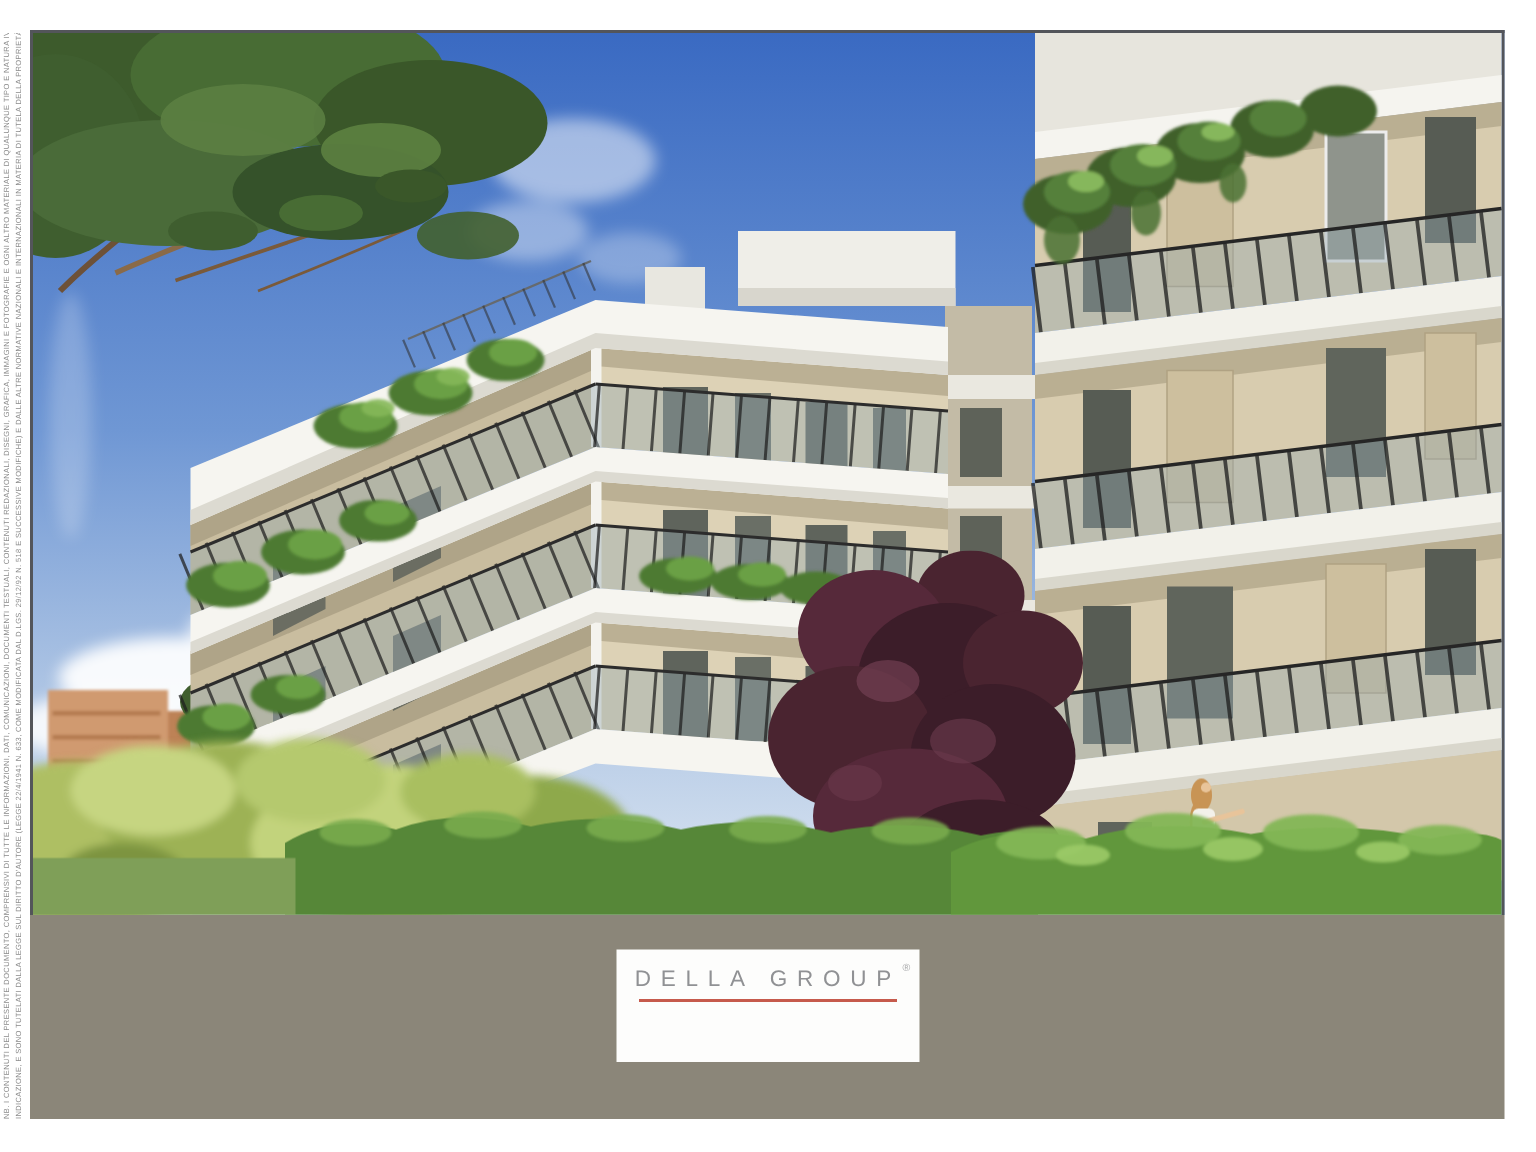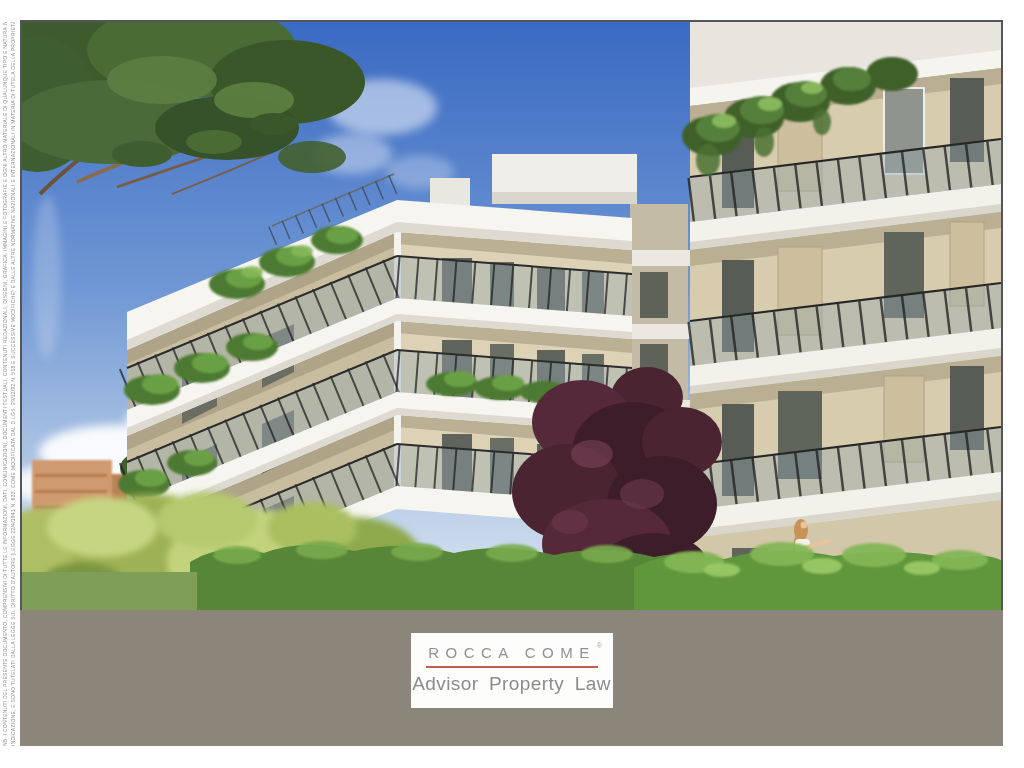--- a/index.html
+++ b/index.html
@@ -408,20 +408,19 @@
             <ellipse cx="900" cy="546" rx="18" ry="7"></ellipse>
           </g>
         </g>
 
         <rect x="0" y="550" width="175" height="38" fill="#7f9f58"></rect>
       </svg>
     </div>
 
     <div class="band">
       <div class="logo-box">
-        <div class="logo-name"><span>ROCCA COME</span><span class="logo-reg">®</span></div>
+        <div class="logo-name"><span>DELLA GROUP</span><span class="logo-reg">®</span></div>
         <div class="logo-rule"></div>
-        <div class="logo-tagline">Advisor Property Law</div>
       </div>
     </div>
 
   </div>
 </div>
 
 </body></html>

